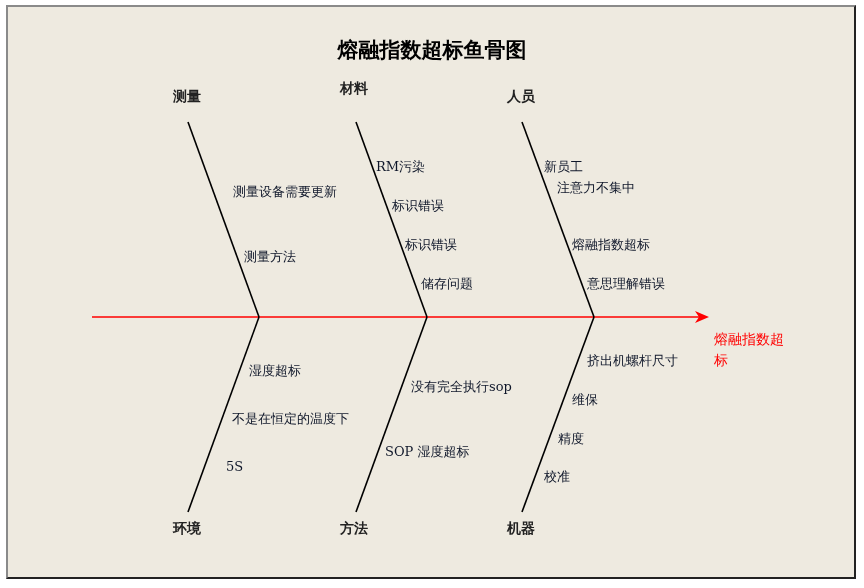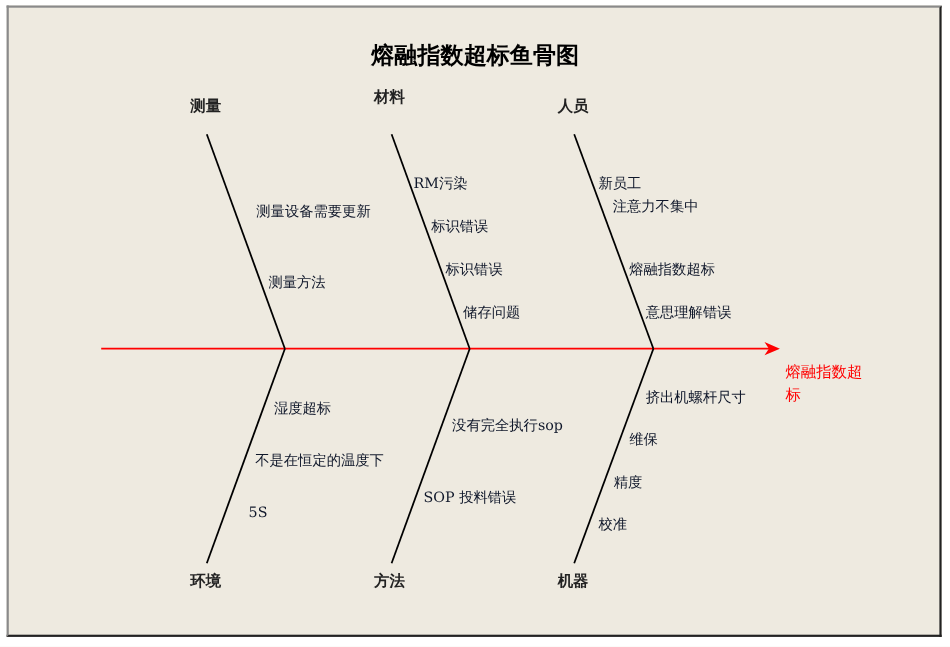--- a/index.html
+++ b/index.html
@@ -67,20 +67,20 @@
 <div class="lbl" style="left:544px; top:158px;">新员工</div>
 <div class="lbl" style="left:557px; top:179px;">注意力不集中</div>
 <div class="lbl" style="left:572px; top:236px;">熔融指数超标</div>
 <div class="lbl" style="left:587px; top:275px;">意思理解错误</div>
 
 <div class="lbl" style="left:249px; top:362px;">湿度超标</div>
 <div class="lbl" style="left:232px; top:410px;">不是在恒定的温度下</div>
 <div class="lbl" style="left:214px; top:459px;margin-left:12px;">5S</div>
 
 <div class="lbl" style="left:411px; top:378px;">没有完全执行sop</div>
-<div class="lbl" style="left:385px; top:443px;">SOP 投料错误</div>
+<div class="lbl" style="left:385px; top:443px;">SOP 湿度超标</div>
 
 <div class="lbl" style="left:587px; top:352px;">挤出机螺杆尺寸</div>
 <div class="lbl" style="left:572px; top:391px;">维保</div>
 <div class="lbl" style="left:558px; top:430px;">精度</div>
 <div class="lbl" style="left:544px; top:468px;">校准</div>
 
 <div class="effect">熔融指数超标</div>
 
 </body></html>

